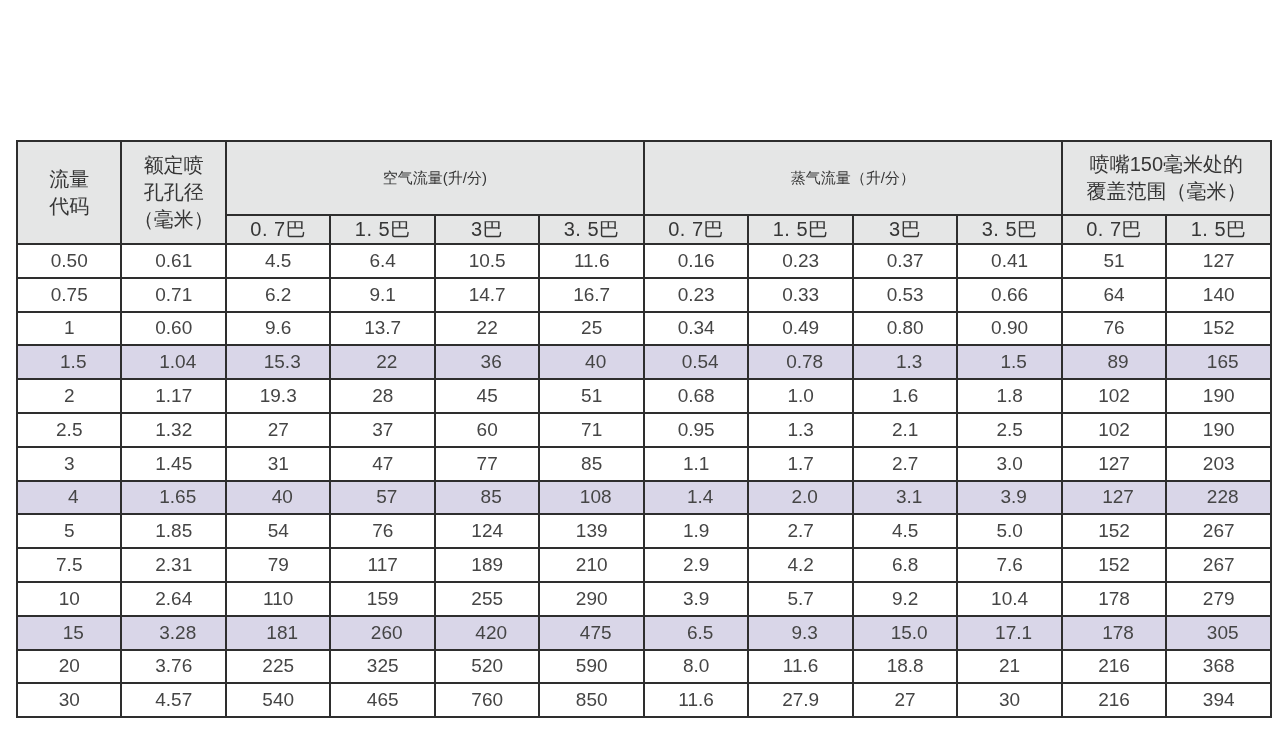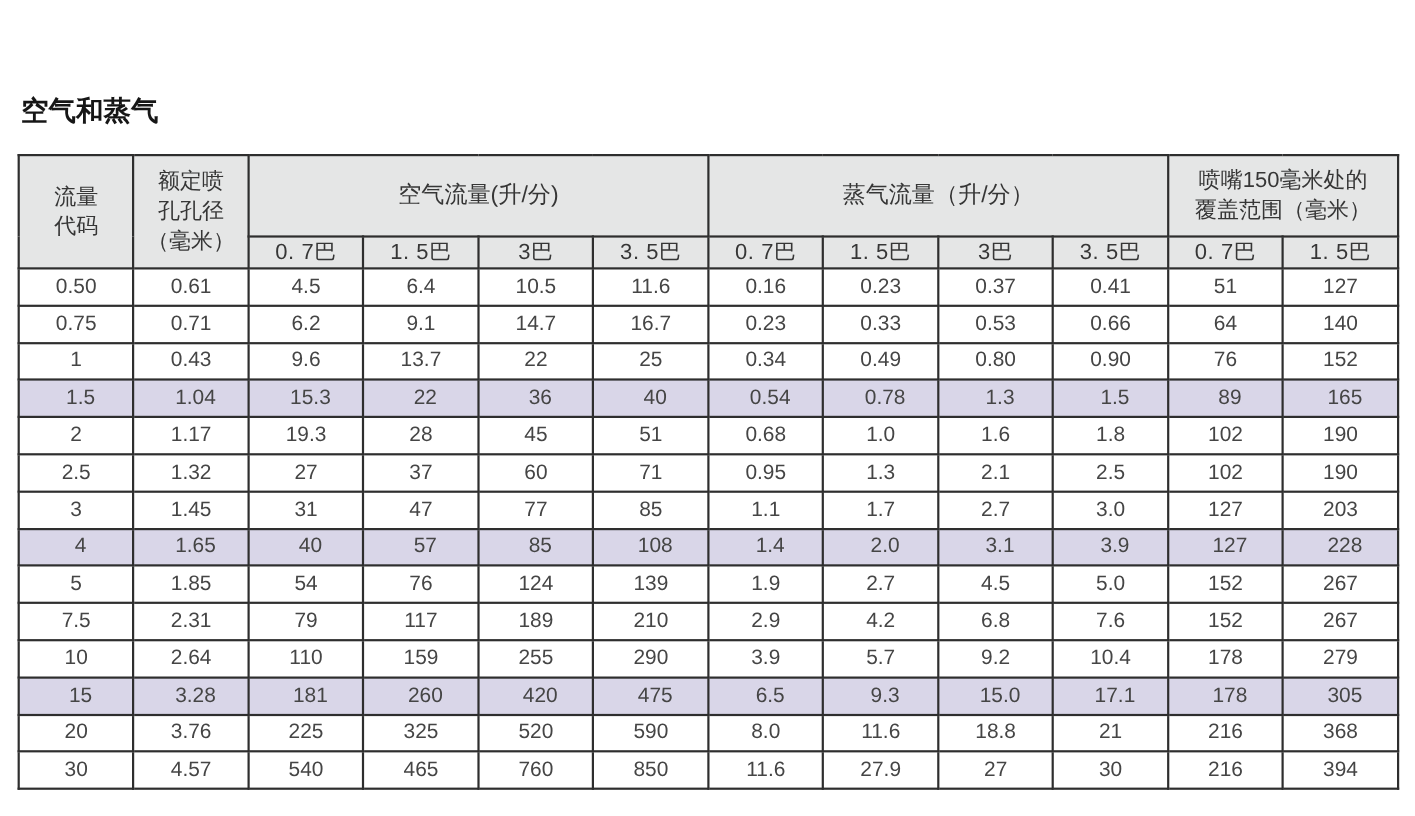--- a/index.html
+++ b/index.html
@@ -59,40 +59,39 @@
     padding: 0;
   }
 
   thead th {
     background: #e5e6e6;
     font-weight: normal;
     color: #363636;
     white-space: pre-line;
     line-height: 1.35;
   }
-  tr.group-row th { height: 74px; font-size: 21px; }
+  tr.group-row th { height: 74px; font-size: 15px; }
   tr.group-row th.rowspan-hdr { font-size: 20px; }
   tr.group-row th.coverage-hdr { font-size: 20px; }
   tr.sub-row th { height: 27px; font-size: 20px; letter-spacing: 0.5px; }
 
   tbody td {
     height: 33.8px;
     font-size: 19px;
     color: #454545;
     background: #ffffff;
   }
   tbody tr.hl td { background: #d9d6e8; padding-left: 8px; }
 </style>
 </head>
 <body>
 
 <div class="page">
 
 
-  <h2 class="section-title">空气和蒸气</h2>
 
   <table class="perf">
     <colgroup>
       <col>
         <col>
         <col>
         <col>
         <col>
         <col>
         <col>
@@ -151,21 +150,21 @@
           <td>16.7</td>
           <td>0.23</td>
           <td>0.33</td>
           <td>0.53</td>
           <td>0.66</td>
           <td>64</td>
           <td>140</td>
         </tr>
         <tr>
           <td>1</td>
-          <td>0.43</td>
+          <td>0.60</td>
           <td>9.6</td>
           <td>13.7</td>
           <td>22</td>
           <td>25</td>
           <td>0.34</td>
           <td>0.49</td>
           <td>0.80</td>
           <td>0.90</td>
           <td>76</td>
           <td>152</td>

